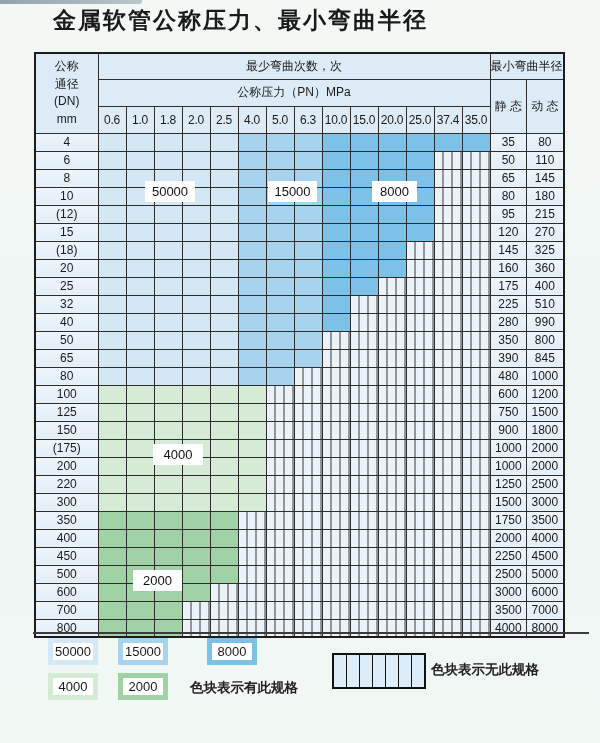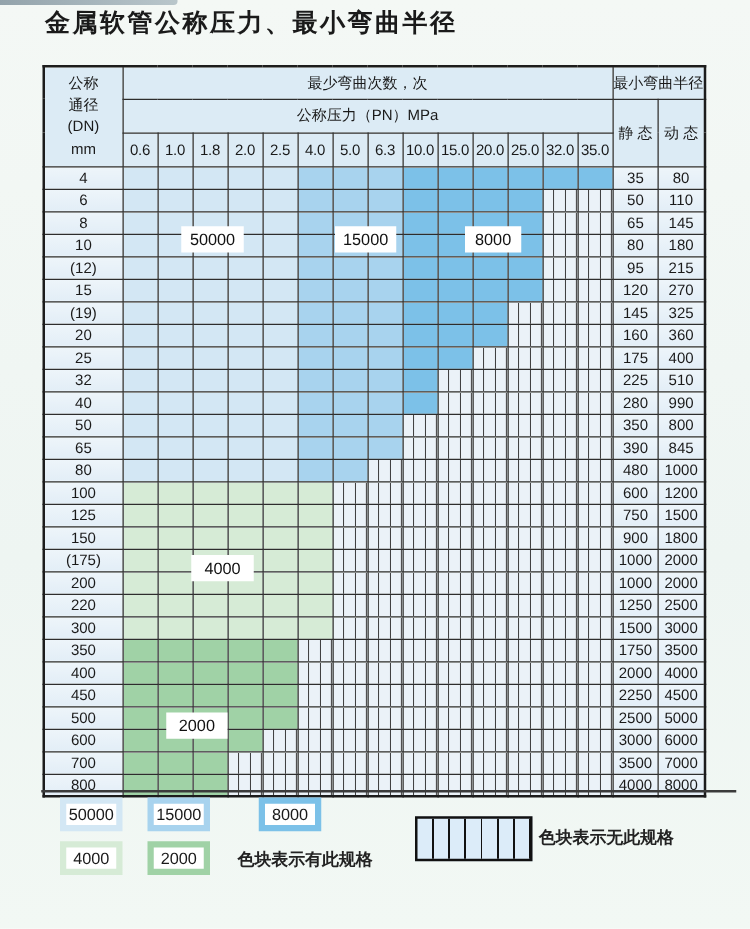--- a/index.html
+++ b/index.html
@@ -4,21 +4,21 @@
 <style>
   html,body{margin:0;padding:0;}
   #stage{
     position:relative;width:600px;height:743px;
     background:linear-gradient(180deg,#f4f8f5 0%,#eef5f2 60%,#f2f8f4 100%);
     font-family:"Liberation Sans","DejaVu Sans",sans-serif;
     color:#1a1a1a;overflow:hidden;
   }
   #top-artifact{position:absolute;left:0;top:0;width:142px;height:4px;
     background:linear-gradient(90deg,#93a3ab,#b9c6cb);border-radius:0 0 3px 0;}
-  #page-title{position:absolute;left:36px;top:5px;font-size:20px;font-weight:bold;
+  #page-title{position:absolute;left:53px;top:5px;font-size:23px;font-weight:bold;
     letter-spacing:2px;font-family:"Liberation Serif","DejaVu Serif",serif;}
   
   #spec-table{position:absolute;left:34px;top:40px;border-collapse:collapse;table-layout:fixed;}
   #spec-table td,#spec-table th{border:1px solid #2d2d2d;padding:0;text-align:center;
     vertical-align:middle;font-weight:normal;overflow:hidden;white-space:nowrap;}
   #spec-table{border:2px solid #1c1c1c;margin-top:12px;}
   #spec-table th{background:#dcebf5;font-size:12px;}
   th.hdr-main{font-size:13px;}
   th.dn-hdr{background:#e7f1f8;font-size:12px;line-height:1.45;}
   th.pv{font-size:10px;letter-spacing:-0.2px;background:#e2eef7;}
@@ -81,21 +81,21 @@
           <th class="pv">1.8</th>
           <th class="pv">2.0</th>
           <th class="pv">2.5</th>
           <th class="pv">4.0</th>
           <th class="pv">5.0</th>
           <th class="pv">6.3</th>
           <th class="pv">10.0</th>
           <th class="pv">15.0</th>
           <th class="pv">20.0</th>
           <th class="pv">25.0</th>
-          <th class="pv">32.0</th>
+          <th class="pv">37.4</th>
           <th class="pv">35.0</th>
         </tr>
     </thead>
     <tbody id="table-body">
         <tr class="data-row">
           <td class="dn">4</td>
           <td style="background: rgb(211, 231, 244);"></td>
           <td style="background: rgb(211, 231, 244);"></td>
           <td style="background: rgb(211, 231, 244);"></td>
           <td style="background: rgb(211, 231, 244);"></td>
@@ -201,21 +201,21 @@
           <td style="background: rgb(124, 193, 232);"></td>
           <td style="background: rgb(124, 193, 232);"></td>
           <td style="background: rgb(124, 193, 232);"></td>
           <td style="background: rgb(124, 193, 232);"></td>
           <td class="striped"></td>
           <td class="striped"></td>
           <td class="sv">120</td>
           <td class="dv">270</td>
         </tr>
         <tr class="data-row">
-          <td class="dn">(19)</td>
+          <td class="dn">(18)</td>
           <td style="background: rgb(211, 231, 244);"></td>
           <td style="background: rgb(211, 231, 244);"></td>
           <td style="background: rgb(211, 231, 244);"></td>
           <td style="background: rgb(211, 231, 244);"></td>
           <td style="background: rgb(211, 231, 244);"></td>
           <td style="background: rgb(168, 211, 238);"></td>
           <td style="background: rgb(168, 211, 238);"></td>
           <td style="background: rgb(168, 211, 238);"></td>
           <td style="background: rgb(124, 193, 232);"></td>
           <td style="background: rgb(124, 193, 232);"></td>

